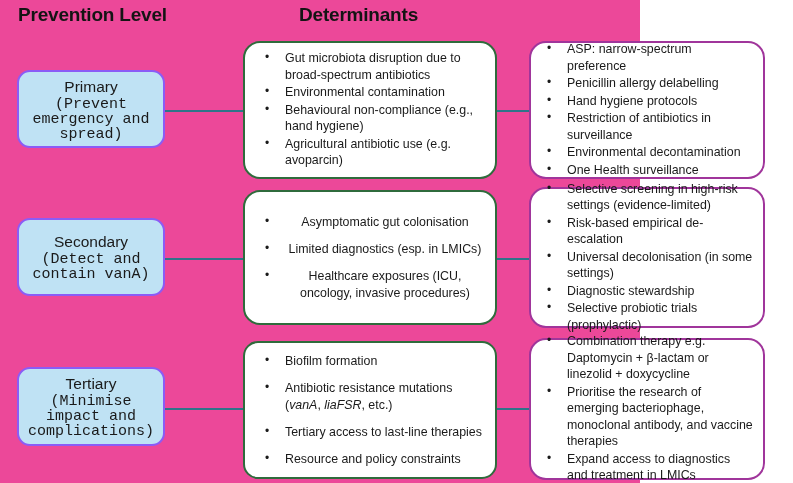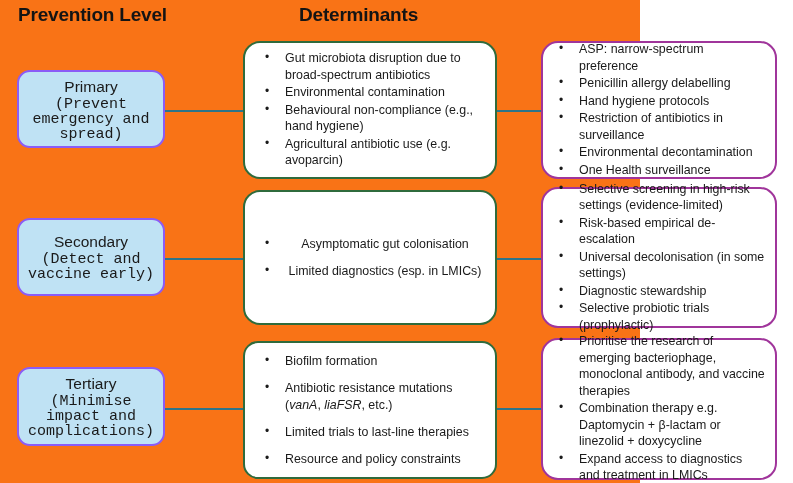--- a/index.html
+++ b/index.html
@@ -7,21 +7,21 @@
     width: 793px;
     height: 483px;
     background: #ffffff;
     font-family: "Liberation Sans", sans-serif;
     overflow: hidden;
   }
   #diagram {
     position: relative;
     width: 640px;
     height: 483px;
-    background: #f97316;
+    background: #ec4899;
   }
 
   
   .col-header {
     position: absolute;
     top: 4px;
     font-size: 19px;
     font-weight: bold;
     color: #141414;
     letter-spacing: -0.2px;
@@ -84,21 +84,21 @@
     display: flex;
     align-items: center;
   }
   #det-1 { top: 41px;  height: 138px; }
   #det-2 { top: 190px; height: 135px; text-align: center; }
   #det-3 { top: 341px; height: 138px; border-radius: 15px; }
 
   
   .int-box {
     position: absolute;
-    left: 541px;
+    left: 529px;
     width: 236px;
     border: 2px solid #a0359b;
     border-radius: 17px;
     background: #ffffff;
     display: flex;
     align-items: center;
   }
   #int-1 { top: 41px;  height: 138px; }
   #int-2 { top: 187px; height: 141px; }
   #int-3 { top: 338px; height: 142px; }
@@ -169,27 +169,28 @@
       <li>Penicillin allergy delabelling</li>
       <li>Hand hygiene protocols</li>
       <li>Restriction of antibiotics in surveillance</li>
       <li>Environmental decontamination</li>
       <li>One Health surveillance</li>
     </ul>
   </div>
 
   <div class="level-box" id="level-secondary">
     <div class="level-title">Secondary</div>
-    <div class="level-sub">(Detect and vaccine early)</div>
+    <div class="level-sub">(Detect and contain vanA)</div>
   </div>
 
   <div class="det-box" id="det-2">
     <ul class="bullets airy">
       <li>Asymptomatic gut colonisation</li>
       <li>Limited diagnostics (esp. in LMICs)</li>
+      <li>Healthcare exposures (ICU, oncology, invasive procedures)</li>
     </ul>
   </div>
 
   <div class="int-box" id="int-2">
     <ul class="bullets tight">
       <li>Selective screening in high-risk settings (evidence-limited)</li>
       <li>Risk-based empirical de-escalation</li>
       <li>Universal decolonisation (in some settings)</li>
       <li>Diagnostic stewardship</li>
       <li>Selective probiotic trials (prophylactic)</li>
@@ -198,26 +199,26 @@
 
   <div class="level-box" id="level-tertiary">
     <div class="level-title">Tertiary</div>
     <div class="level-sub">(Minimise impact and complications)</div>
   </div>
 
   <div class="det-box" id="det-3">
     <ul class="bullets airy">
       <li>Biofilm formation</li>
       <li id="det3-genes">Antibiotic resistance mutations (<em class="gene">vanA</em>, <em class="gene">liaFSR</em>, etc.)</li>
-      <li>Limited trials to last-line therapies</li>
+      <li>Tertiary access to last-line therapies</li>
       <li>Resource and policy constraints</li>
     </ul>
   </div>
 
   <div class="int-box" id="int-3">
     <ul class="bullets tight">
+      <li>Combination therapy e.g. Daptomycin + β-lactam or linezolid + doxycycline</li>
       <li>Prioritise the research of emerging bacteriophage, monoclonal antibody, and vaccine therapies</li>
-      <li>Combination therapy e.g. Daptomycin + β-lactam or linezolid + doxycycline</li>
       <li>Expand access to diagnostics and treatment in LMICs</li>
     </ul>
   </div>
 
 </div>
 
 </body></html>

